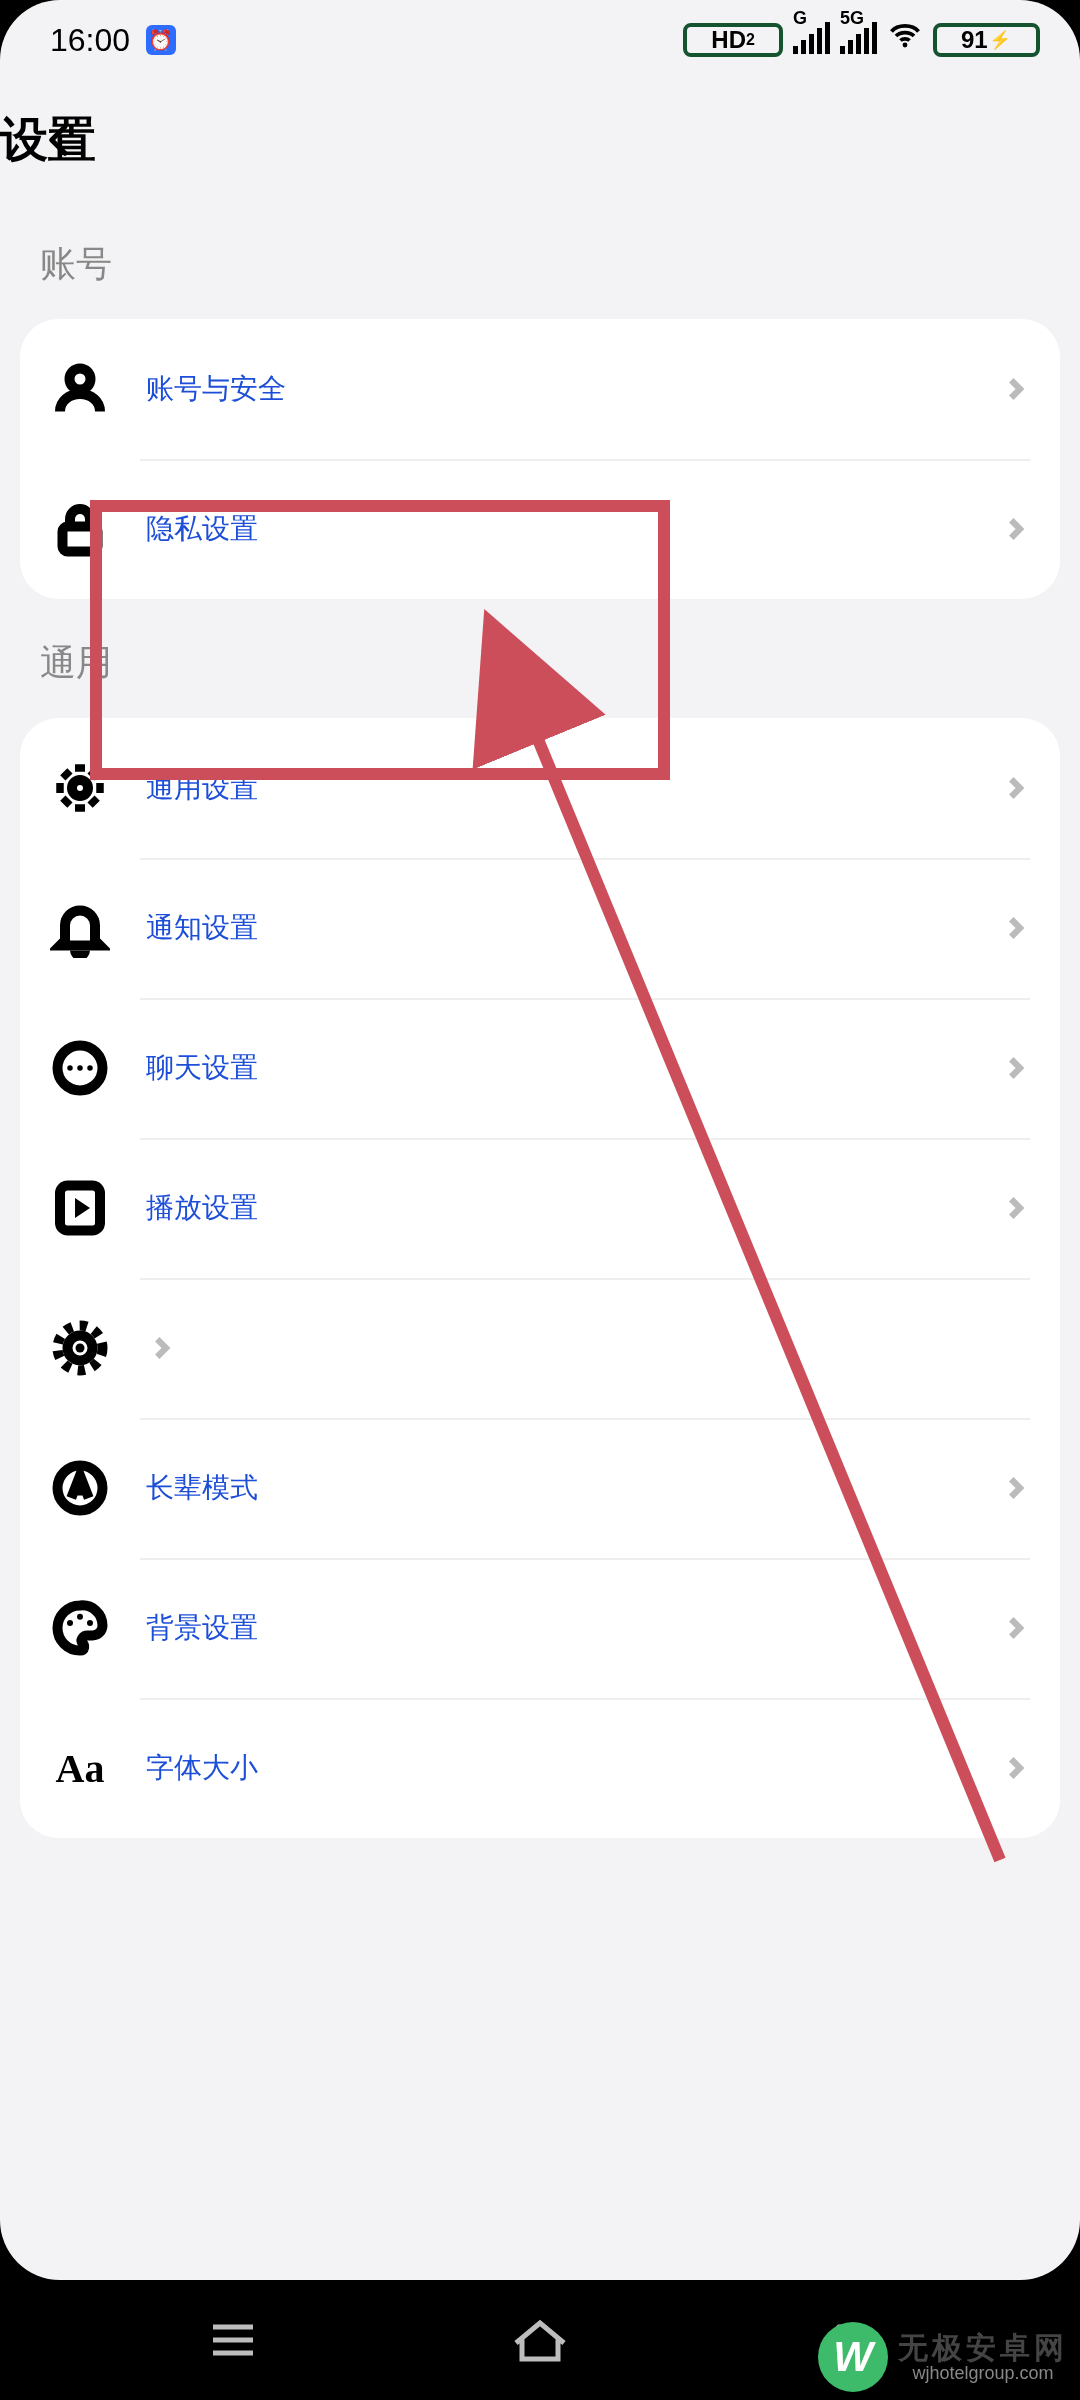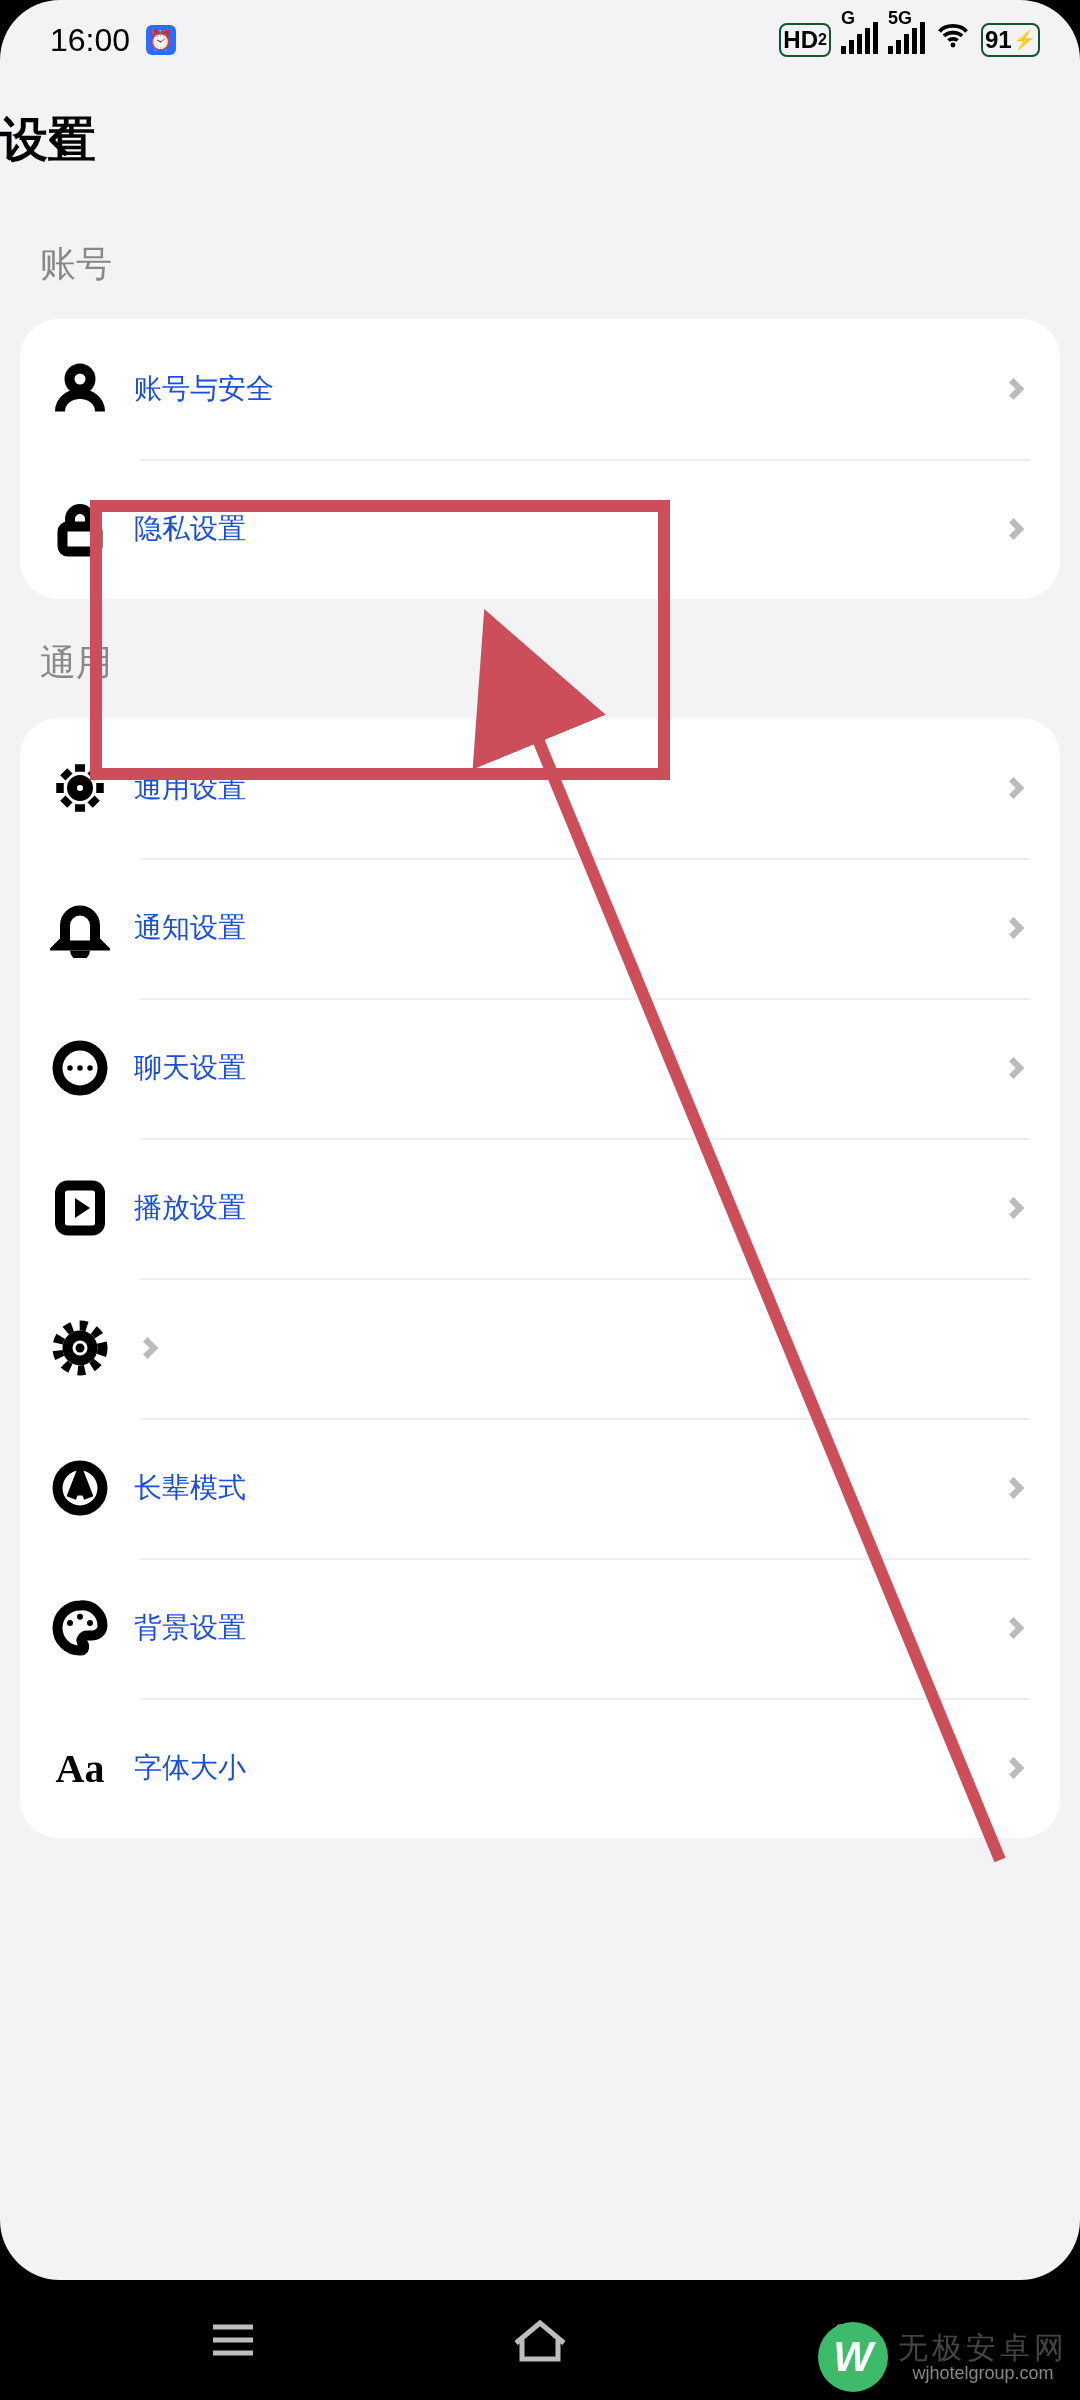--- a/index.html
+++ b/index.html
@@ -45,22 +45,22 @@
     color: #000;
   }
   .status-left { display:flex; align-items:center; gap:16px; }
   .status-right { display:flex; align-items:center; gap:10px; }
   .alarm-icon {
     width: 30px; height: 30px; border-radius: 6px;
     background: #2d6cff; display:flex; align-items:center; justify-content:center;
     color:#fff; font-size:20px;
   }
   .hd-badge, .batt-badge {
-    border: 2px solid #14532d; border-radius: 8px;
-    padding: 0 2px; font-size: 24px; font-weight:700;
+    border: 4px solid #14532d; border-radius: 8px;
+    padding: 0 24px; font-size: 24px; font-weight:700;
     display:flex; align-items:center; height:34px;
   }
   .small-sub { font-size: 16px; vertical-align: sub; }
   .sig { display:flex; align-items:flex-end; gap:3px; height:28px; position:relative;}
   .sig .lbl { position:absolute; top:-18px; left:0; font-size:18px; font-weight:600;}
   .sig .bar { width:5px; background:#000; }
   .wifi svg { width:36px; height:36px; }
   .appbar {
     height: 120px;
     display: flex;
@@ -84,21 +84,21 @@
   .row {
     display:flex; align-items:center;
     padding: 40px 30px 40px 30px;
     position:relative;
   }
   .row + .row::before {
     content:""; position:absolute; left:120px; right:30px; top:0;
     height:2px; background:#eee;
   }
   .row-icon {
-    width:60px; height:60px; margin-right:24px;
+    width:60px; height:60px; margin-right:36px;
     display:flex; align-items:center; justify-content:center;
     flex-shrink:0;
   }
   .row-label { font-size: 28px; color:#1d4ed8; flex:1; }
   .chev { width:30px; height:30px; flex-shrink:0; }
   .chev svg { stroke:#bbb; stroke-width:5; fill:none; }
   .row-icon svg { stroke:#000; fill:none; stroke-width:4; }
   .aa-text { font-size:40px; font-weight:600; color:#000; font-family: Georgia, serif;}
   .highlight-box {
     position:absolute; border: 12px solid #cc4e5a; z-index:50;
@@ -113,21 +113,21 @@
     display:flex; align-items:center; gap:10px;
     background: rgba(0,0,0,0); padding: 8px 12px;
   }
   .wm-badge {
     width:70px; height:70px; border-radius:50%;
     background:#3dbb6a; display:flex; align-items:center; justify-content:center;
     box-shadow: 0 4px 10px rgba(0,0,0,.3);
   }
   .wm-badge span { color:#fff; font-size:42px; font-weight:900; font-style:italic;}
   .wm-text { display:flex; flex-direction:column; line-height:1.1; color:#444; }
-  .wm-text .t1 { font-size:30px; font-weight:400; letter-spacing:4px;}
+  .wm-text .t1 { font-size:30px; font-weight:700; letter-spacing:4px;}
   .wm-text .t2 { font-size:18px; color:#888;text-align:center;}
   .gray-blob {
     position:absolute; left:260px; top:1475px; width:530px; height:360px;
     background: radial-gradient(ellipse at center, #e6e6e8 0%, #e6e6e8 50%, rgba(230,230,232,0) 75%);
     border-radius:50%; z-index:0; opacity:.55;
   }
 </style>
 </head>
 <body>
 

